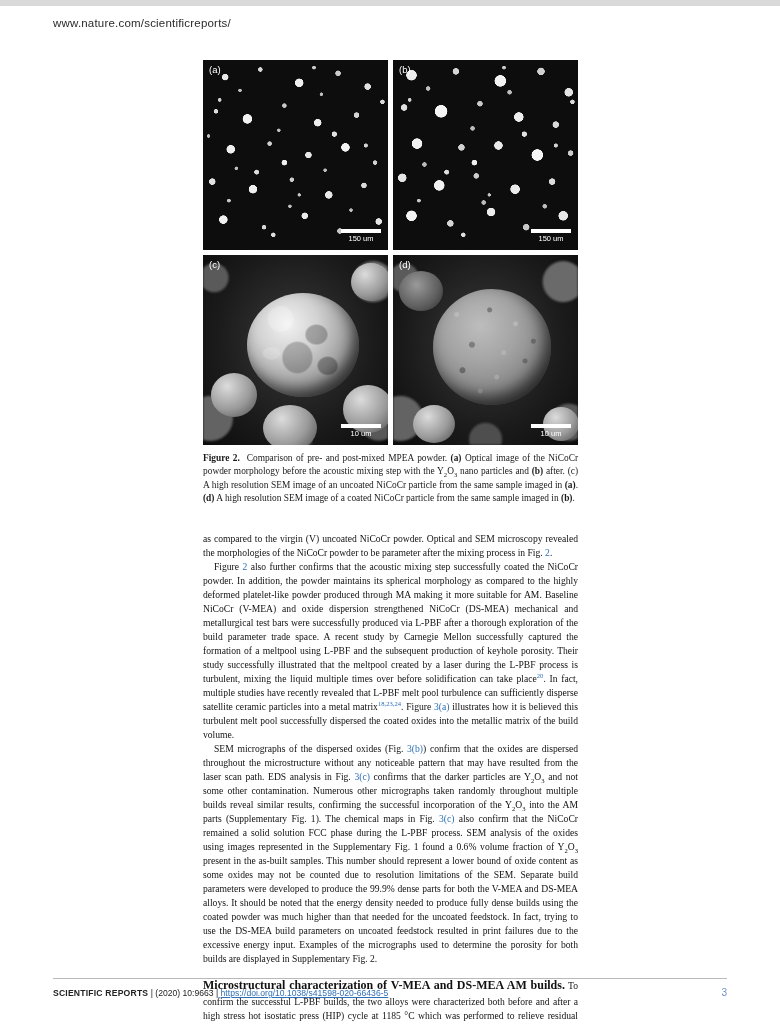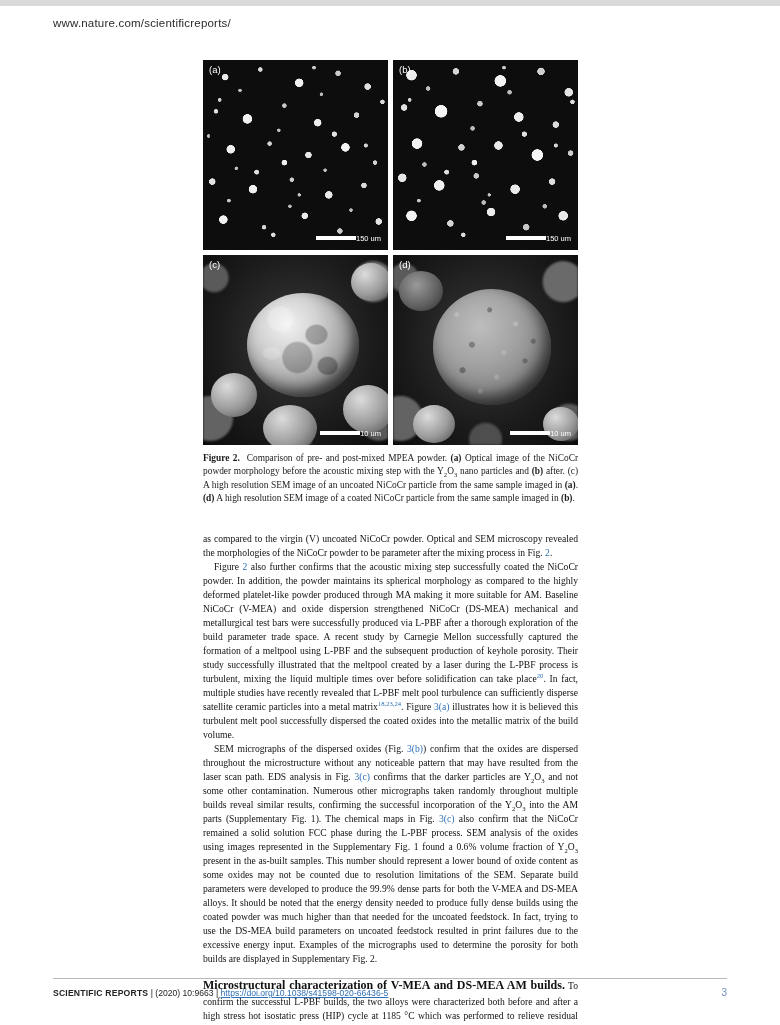--- a/index.html
+++ b/index.html
@@ -78,21 +78,21 @@
     font-family: "Liberation Sans", sans-serif;
     font-size: 9.5px;
     z-index: 5;
   }
   .scalebar {
     position: absolute;
     right: 7px;
     bottom: 7px;
     z-index: 5;
     display: flex;
-    flex-direction: row;
+    flex-direction: column;
     align-items: center;
   }
   .scalebar .bar {
     width: 40px;
     height: 4px;
     background: #ffffff;
     margin-bottom: 1px;
   }
   .scalebar .txt {
     color: #ffffff;

